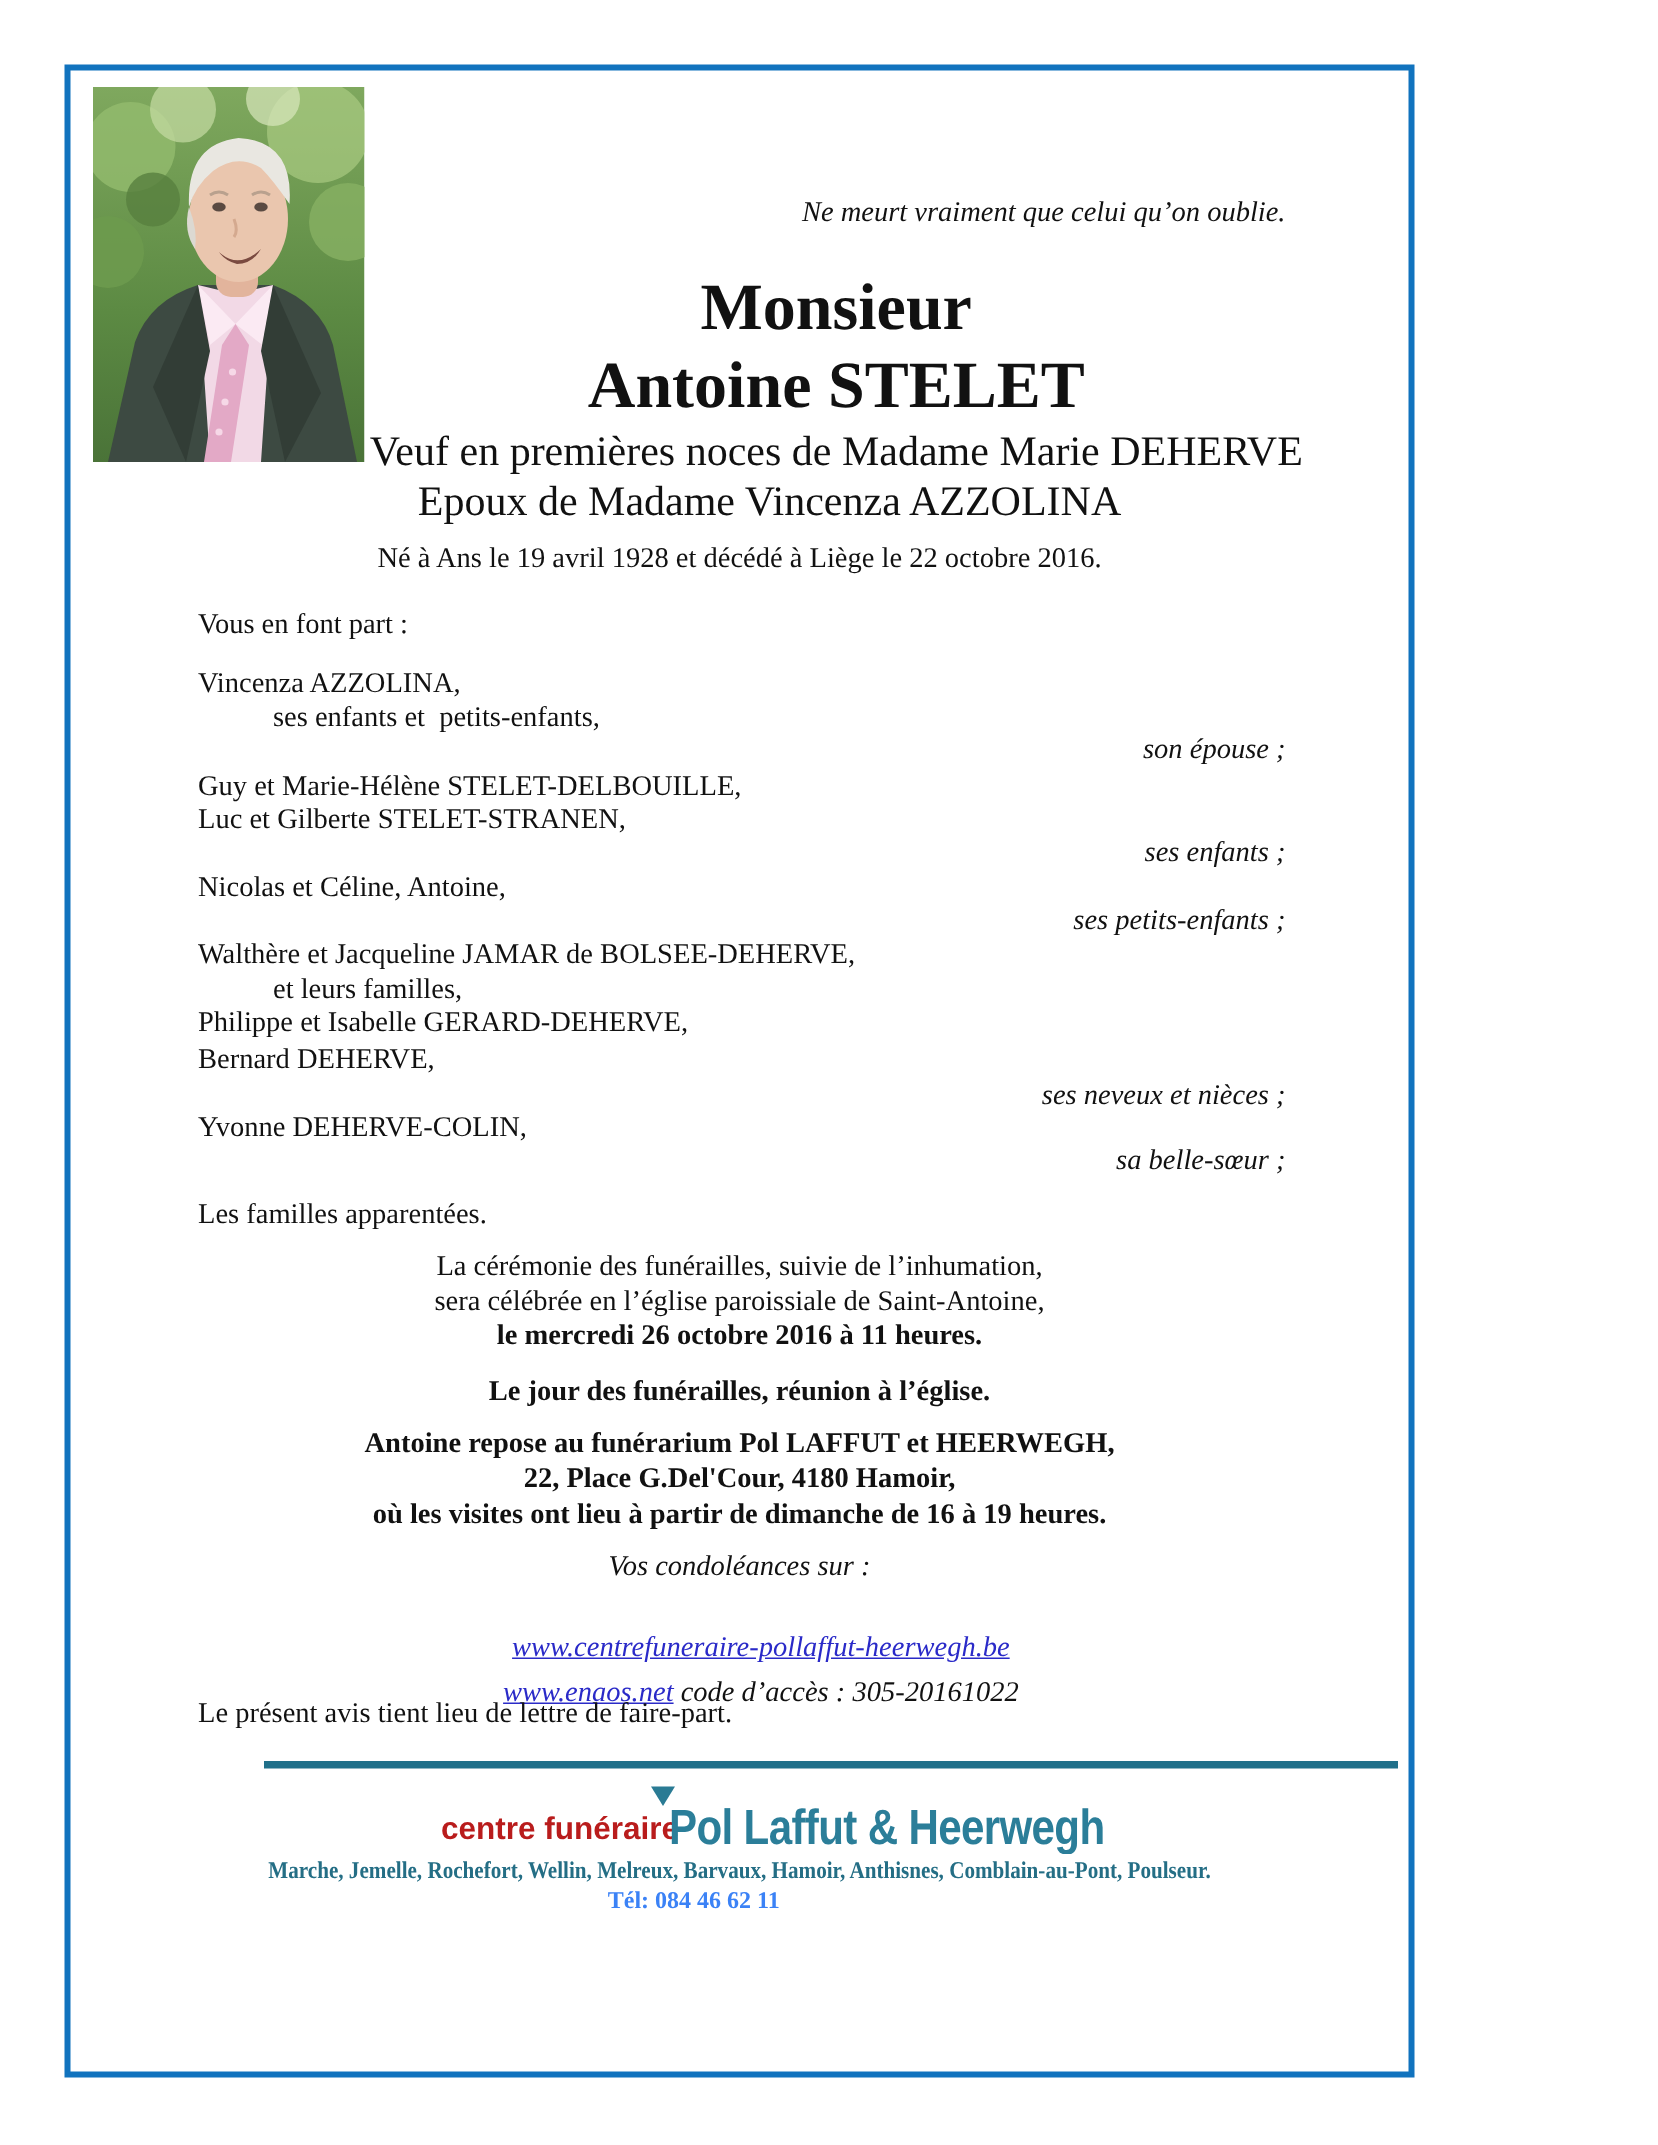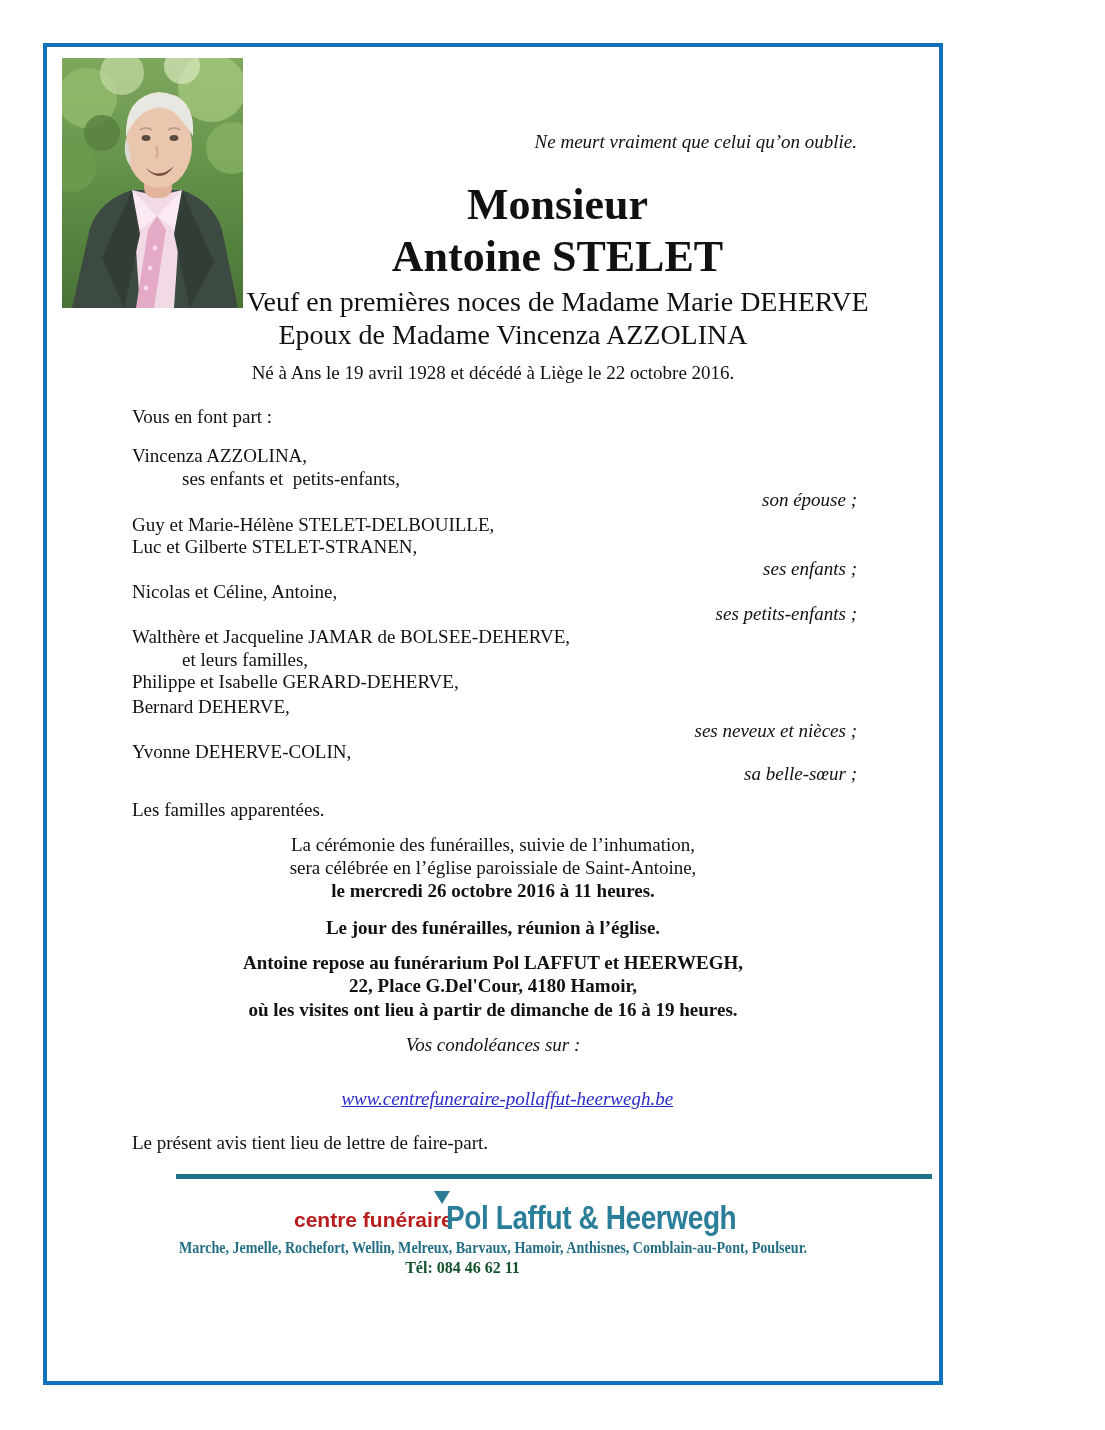--- a/index.html
+++ b/index.html
@@ -25,21 +25,21 @@
   .tri{left:387px;top:1144px;width:0;height:0;border-left:8px solid transparent;
        border-right:8px solid transparent;border-top:13px solid #2a7b94;}
   .brand-small{left:247px;top:1161px;font-family:"Liberation Sans",sans-serif;
        font-size:21px;color:#b91c1c;font-weight:600;}
   .brand-large{left:399px;top:1152px;font-family:Liberation Sans, sans-serif;
        font-size:33px;font-weight:bold;color:#2b7e99;letter-spacing:-0.5px;}
   .brand-large .sx{display:inline-block;transform:scaleX(0.85);transform-origin:left center;white-space:nowrap;}
   .cities{left:0;right:0;top:1192px;text-align:center;font-size:16px;font-weight:bold;
        color:#246e85;transform:scaleX(0.88);transform-origin:center;}
   .tel{left:0;right:0;top:1212px;text-align:center;font-size:16px;font-weight:bold;
-       color:#14532d;padding-right:61px;}
+       color:#3b82f6;padding-right:61px;}
 </style>
 </head>
 <body>
 
 <div class="page">
   <div class="frame">
 
     <svg class="abs photo" viewBox="0 0 181 250">
       <defs>
         <linearGradient id="fol" x1="0" y1="0" x2="0" y2="1">
@@ -116,20 +116,23 @@
     <div class="abs t19 ctr bold" style="top:869px;">Le jour des funérailles, réunion à l’église.</div>
 
     <div class="abs t19 ctr bold" style="top:904px;">Antoine repose au funérarium Pol LAFFUT et HEERWEGH,</div>
     <div class="abs t19 ctr bold" style="top:927px;">22, Place G.Del'Cour, 4180 Hamoir,</div>
     <div class="abs t19 ctr bold" style="top:951px;">où les visites ont lieu à partir de dimanche de 16 à 19 heures.</div>
 
     <div class="abs t19 ctr it" style="top:986px;">Vos condoléances sur :</div>
     <div class="abs t19 ctr" style="top:1017px;">
       <a class="link" href="#">www.centrefuneraire-pollaffut-heerwegh.be</a>
     </div>
+    <div class="abs t19 ctr" style="top:1047px;">
+      <a class="link" href="#">www.enaos.net</a><span class="code"> code d’accès : 305-20161022</span>
+    </div>
 
     <div class="abs t19 nm" style="top:1084px;">Le présent avis tient lieu de lettre de faire-part.</div>
 
     <div class="abs rule"></div>
     <div class="abs tri"></div>
     <div class="abs brand-small">centre funéraire</div>
     <div class="abs brand-large"><span class="sx">Pol Laffut &amp; Heerwegh</span></div>
     <div class="abs cities">Marche, Jemelle, Rochefort, Wellin, Melreux, Barvaux, Hamoir, Anthisnes, Comblain-au-Pont, Poulseur.</div>
     <div class="abs tel">Tél: 084 46 62 11</div>
 

